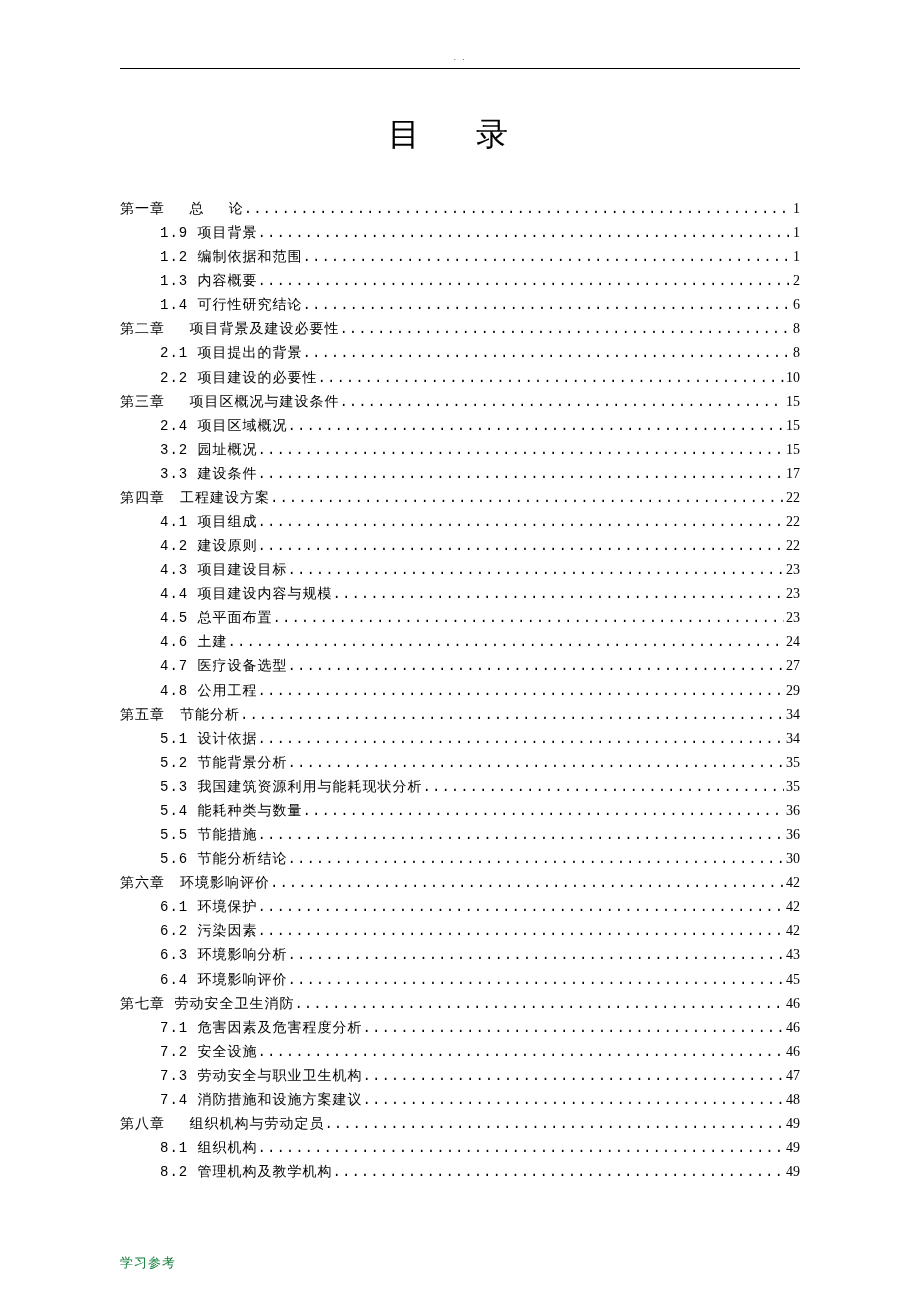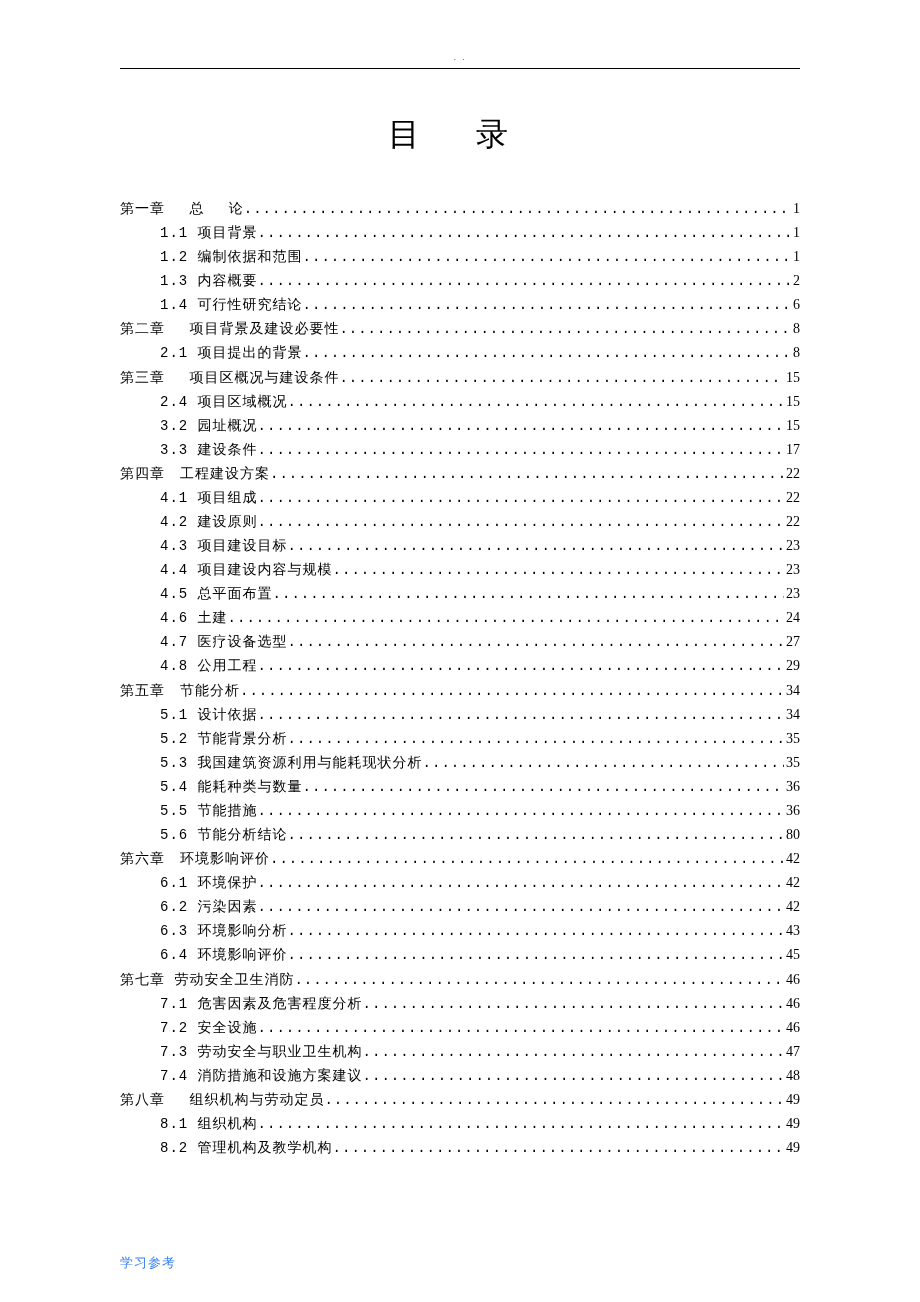--- a/index.html
+++ b/index.html
@@ -65,39 +65,39 @@
   .toc-page {
     flex-shrink: 0;
     padding-left: 2px;
     font-family: "SimSun", "宋体", serif;
   }
   .footer {
     position: absolute;
     left: 120px;
     bottom: 30px;
     font-size: 13px;
-    color: #3b82f6;
+    color: #15803d;
     letter-spacing: 1px;
   }
 </style>
 </head>
 <body>
 
 <div class="page">
   <div class="header-marker">. .</div>
   <hr class="hr-top">
   <h1 class="title">目 录</h1>
   <div class="toc" id="toc">
       <div class="toc-line level-0">
         <span class="toc-label">第一章　 总　 论</span>
         <span class="toc-dots"></span>
         <span class="toc-page">1</span>
       </div>
       <div class="toc-line level-1">
-        <span class="toc-label">1.1 项目背景</span>
+        <span class="toc-label">1.9 项目背景</span>
         <span class="toc-dots"></span>
         <span class="toc-page">1</span>
       </div>
       <div class="toc-line level-1">
         <span class="toc-label">1.2 编制依据和范围</span>
         <span class="toc-dots"></span>
         <span class="toc-page">1</span>
       </div>
       <div class="toc-line level-1">
         <span class="toc-label">1.3 内容概要</span>
@@ -112,20 +112,25 @@
       <div class="toc-line level-0">
         <span class="toc-label">第二章　 项目背景及建设必要性 </span>
         <span class="toc-dots"></span>
         <span class="toc-page">8</span>
       </div>
       <div class="toc-line level-1">
         <span class="toc-label">2.1 项目提出的背景</span>
         <span class="toc-dots"></span>
         <span class="toc-page">8</span>
       </div>
+      <div class="toc-line level-1">
+        <span class="toc-label">2.2 项目建设的必要性</span>
+        <span class="toc-dots"></span>
+        <span class="toc-page">10</span>
+      </div>
       <div class="toc-line level-0">
         <span class="toc-label">第三章　 项目区概况与建设条件 </span>
         <span class="toc-dots"></span>
         <span class="toc-page">15</span>
       </div>
       <div class="toc-line level-1">
         <span class="toc-label">2.4 项目区域概况</span>
         <span class="toc-dots"></span>
         <span class="toc-page">15</span>
       </div>
@@ -210,21 +215,21 @@
         <span class="toc-page">36</span>
       </div>
       <div class="toc-line level-1">
         <span class="toc-label">5.5 节能措施</span>
         <span class="toc-dots"></span>
         <span class="toc-page">36</span>
       </div>
       <div class="toc-line level-1">
         <span class="toc-label">5.6 节能分析结论</span>
         <span class="toc-dots"></span>
-        <span class="toc-page">80</span>
+        <span class="toc-page">30</span>
       </div>
       <div class="toc-line level-0">
         <span class="toc-label">第六章　环境影响评价 </span>
         <span class="toc-dots"></span>
         <span class="toc-page">42</span>
       </div>
       <div class="toc-line level-1">
         <span class="toc-label">6.1 环境保护</span>
         <span class="toc-dots"></span>
         <span class="toc-page">42</span>

